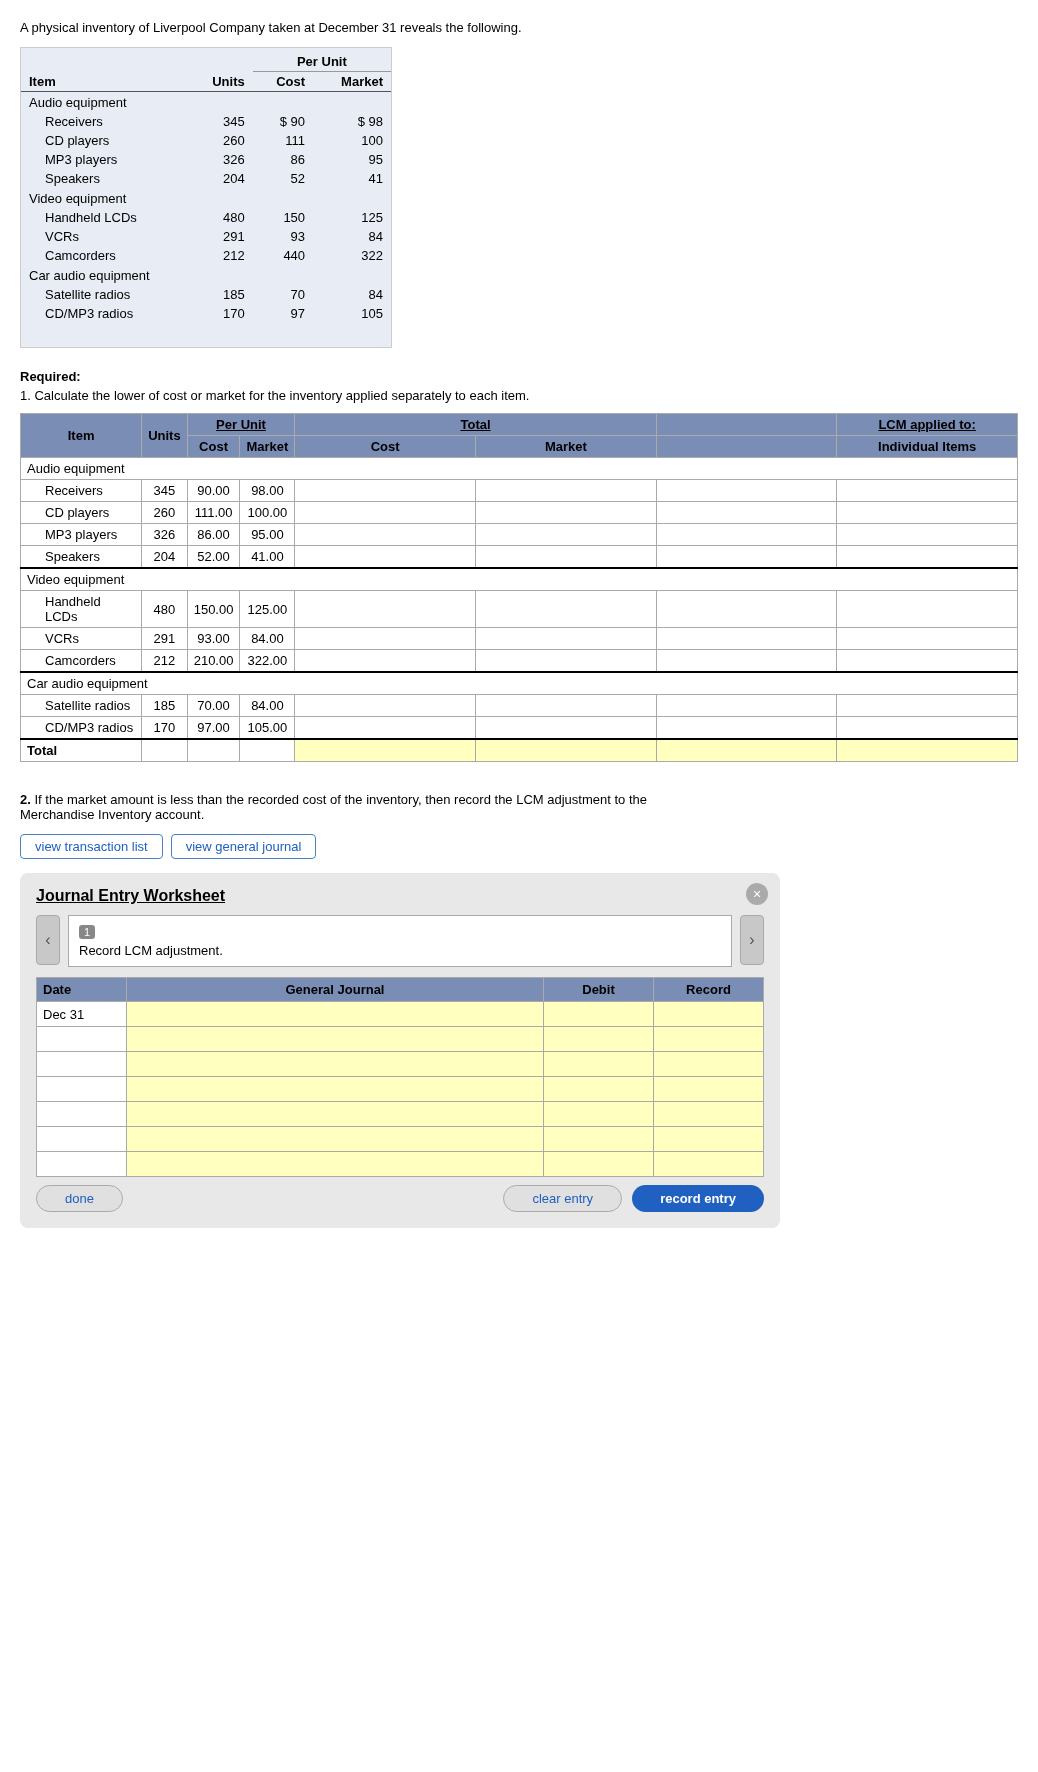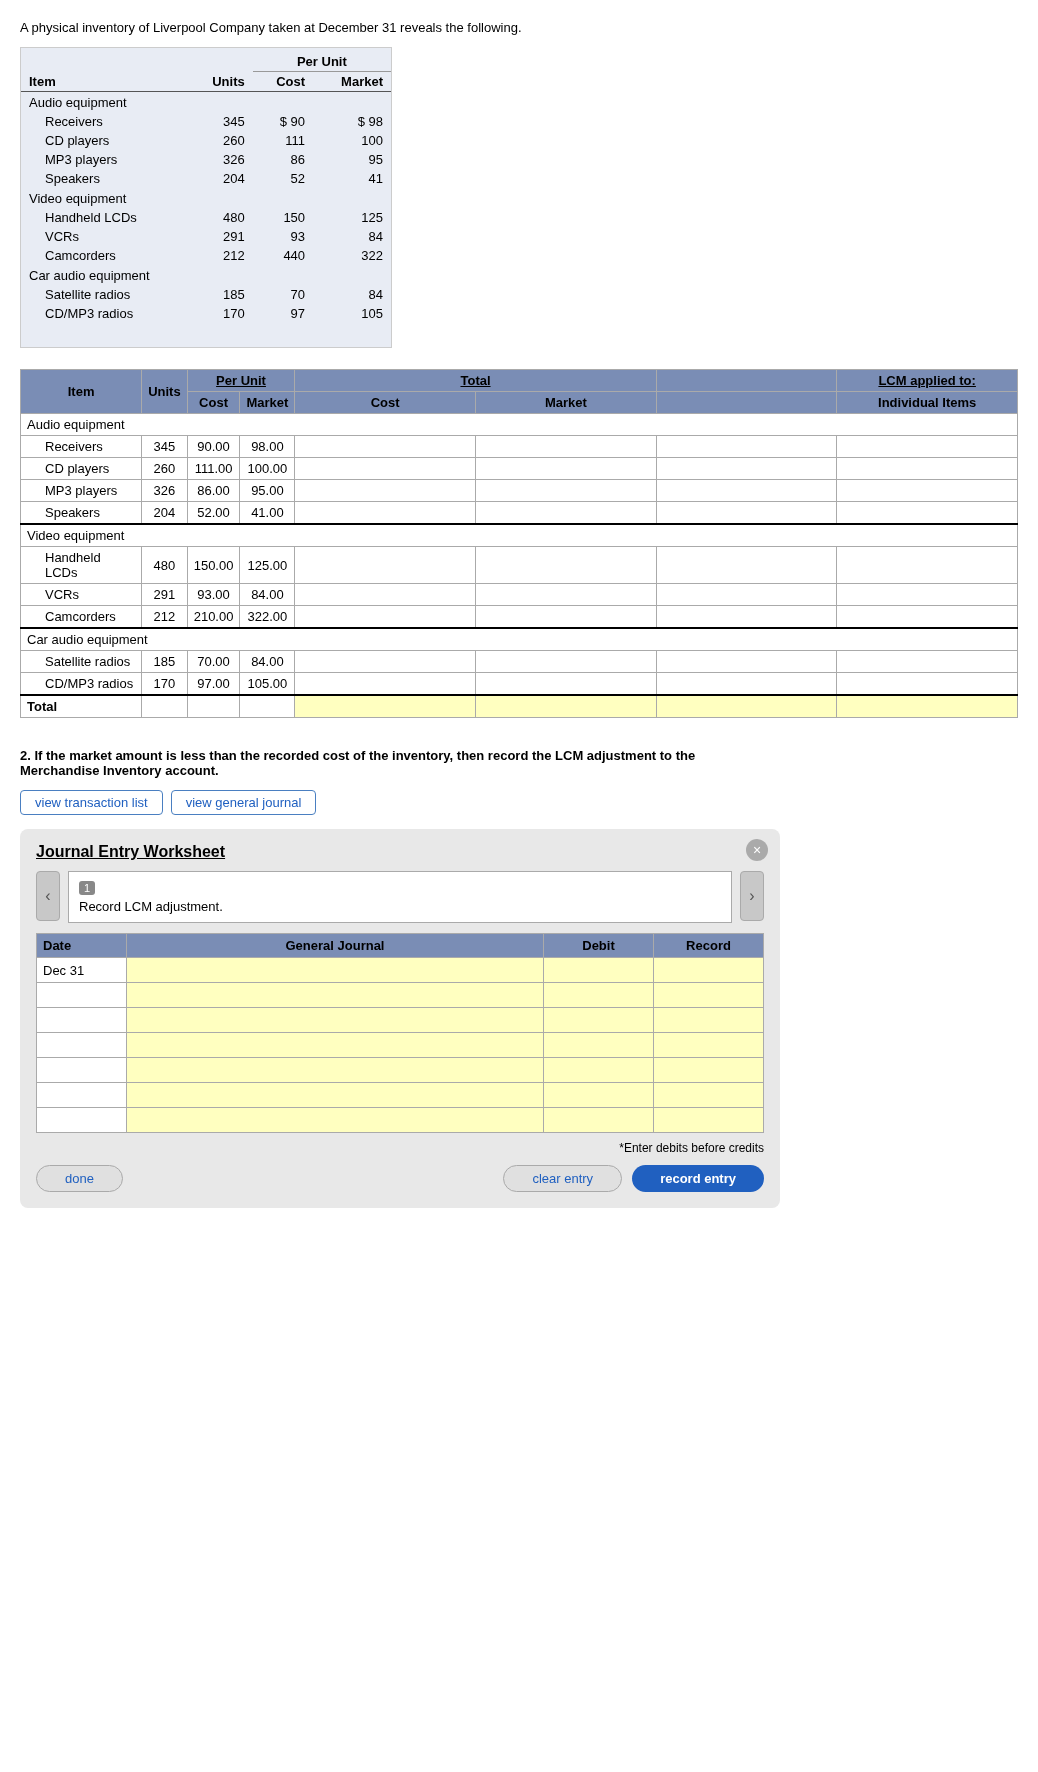--- a/index.html
+++ b/index.html
@@ -133,21 +133,20 @@
     }
 
     
     .part2-section {
       margin-top: 30px;
     }
     .part2-text {
       font-size: 13px;
       margin-bottom: 12px;
       max-width: 680px;
-      font-weight: bold;
     }
 
     .btn-row {
       display: flex;
       gap: 8px;
       margin-bottom: 14px;
     }
     .btn-outline {
       border: 1px solid #4a7fc1;
       background: #fff;
@@ -406,20 +405,22 @@
         <td>170</td>
         <td>97</td>
         <td>105</td>
       </tr>
     </tbody>
   </table>
 </div>
 
 
 <div class="required-section">
+  <p><span class="required-label">Required:</span></p>
+  <p>1.  Calculate the lower of cost or market for the inventory applied separately to each item.</p>
 </div>
 
 
 <div class="answer-table-wrapper">
   <table class="answer-table">
     <thead>
       <tr class="header-row">
         <th rowspan="2">Item</th>
         <th rowspan="2">Units</th>
         <th colspan="2"><span class="per-unit-span">Per Unit</span></th>
@@ -625,21 +626,20 @@
   </tr>
           <tr>
     <td class="date-cell"></td>
     <td class="yellow-cell"><input type="text" style=""></td>
     <td class="yellow-cell right-align"><input type="text" style=""></td>
     <td class="yellow-cell right-align"><input type="text" style=""></td>
   </tr>
         </tbody>
     </table>
 
-    <p class="credits-note">*Enter debits before credits</p>
 
     <div class="journal-bottom-row">
       <button class="btn-done">done</button>
       <div class="bottom-btns">
         <button class="btn-clear">clear entry</button>
         <button class="btn-record">record entry</button>
       </div>
     </div>
   </div>
 </div>

